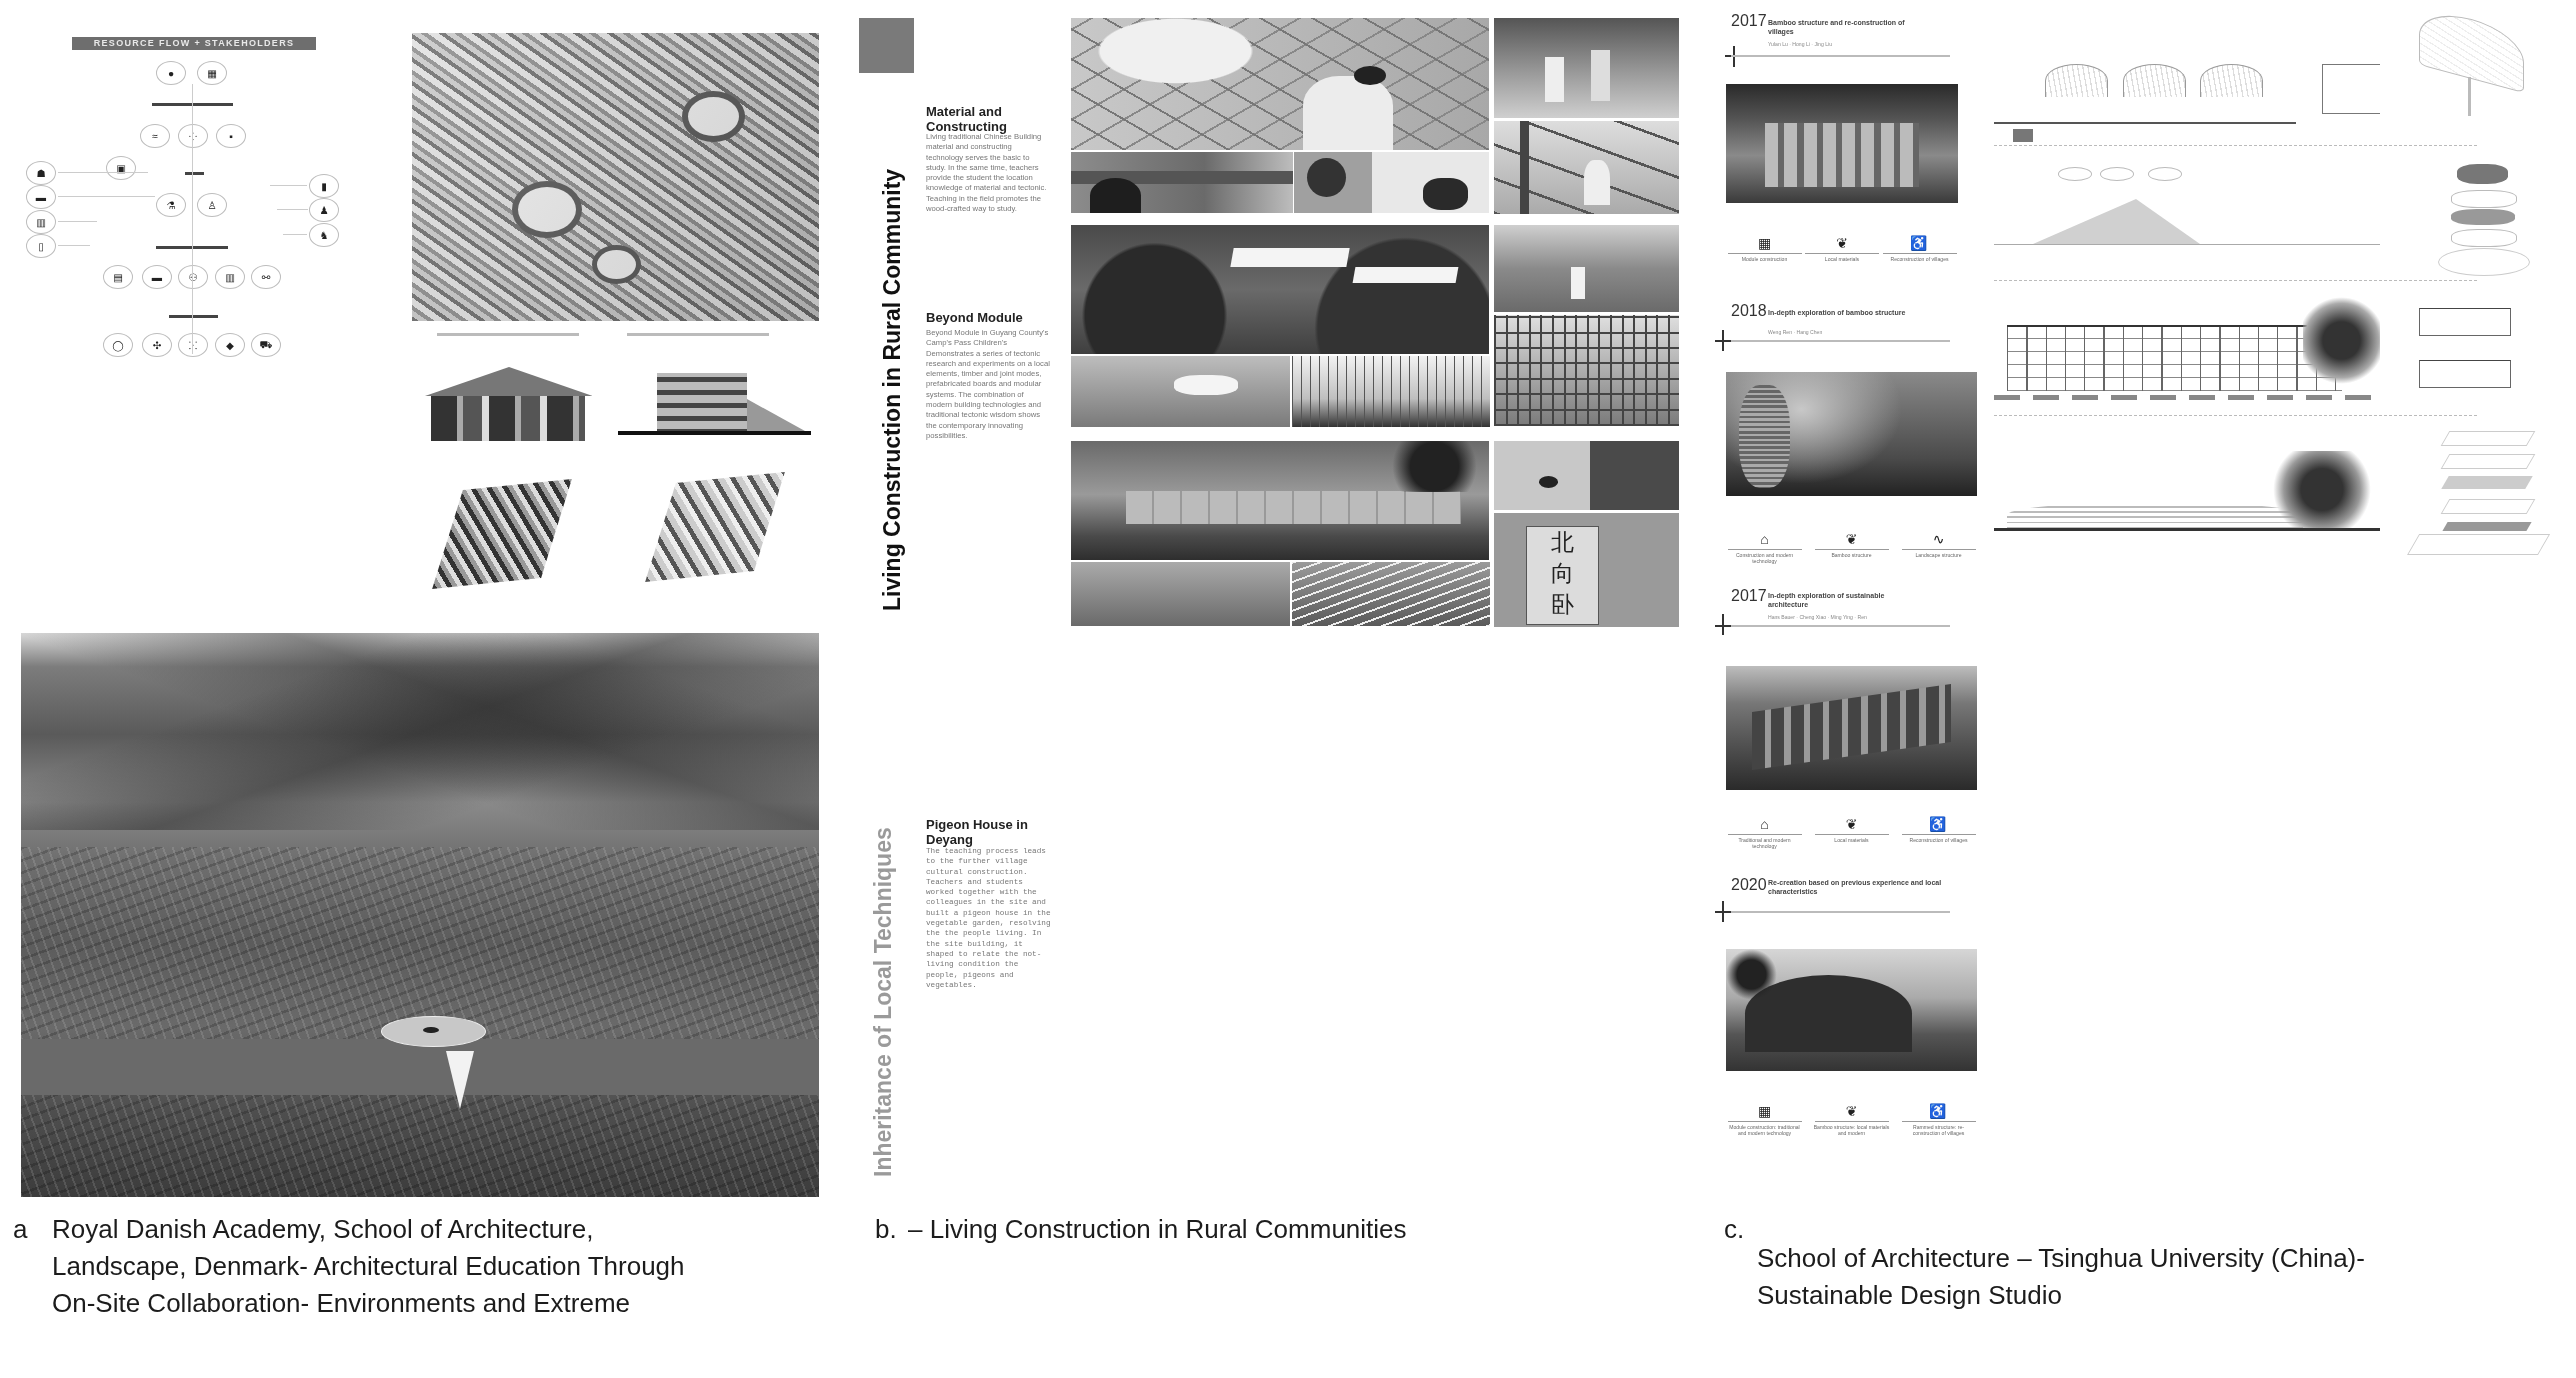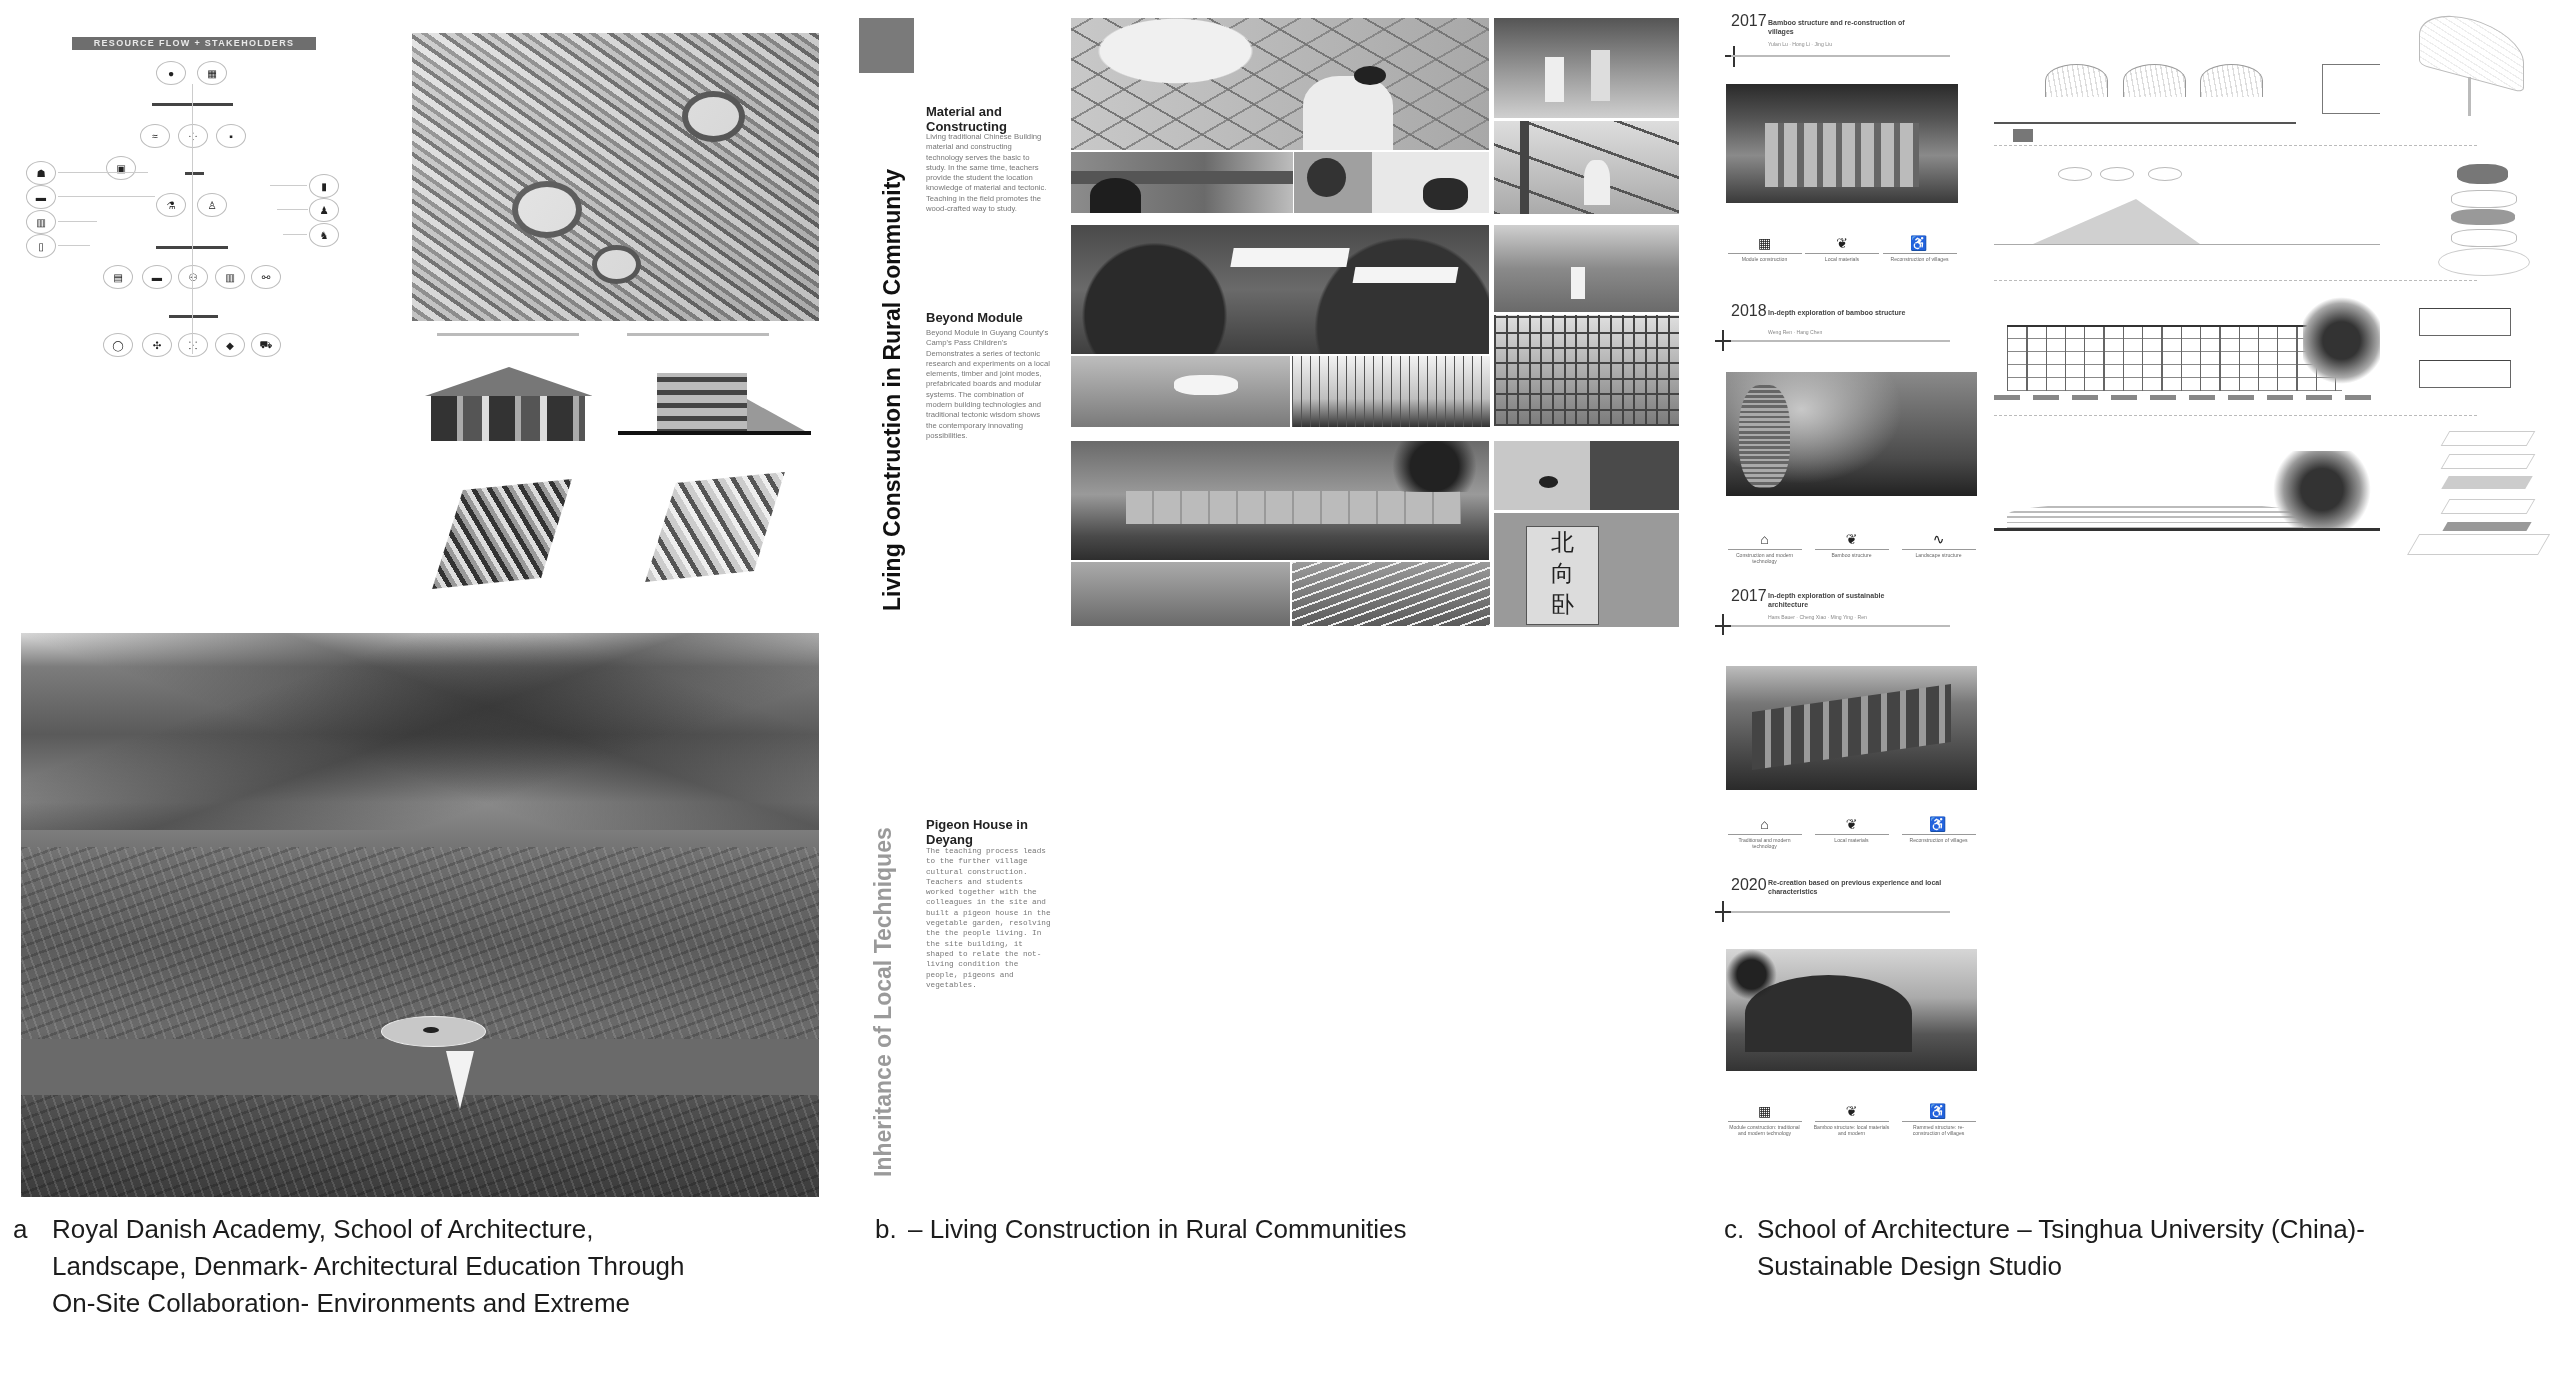--- a/index.html
+++ b/index.html
@@ -440,19 +440,19 @@
     <div class="abs" style="left:45px;top:6.4px;width:84px;height:13px;border:1.3px solid #ccc;transform:skewX(-30deg);"></div>
     <div class="abs" style="left:45px;top:29px;width:84px;height:13px;border:1.3px solid #ccc;transform:skewX(-30deg);"></div>
     <div class="abs" style="left:45px;top:51px;width:84px;height:13px;background:#ccc;transform:skewX(-30deg);"></div>
     <div class="abs" style="left:45px;top:74px;width:84px;height:13px;border:1.3px solid #ccc;transform:skewX(-30deg);"></div>
     <div class="abs" style="left:45px;top:97px;width:84px;height:9px;background:#999;transform:skewX(-30deg);"></div>
     <div class="abs" style="left:13px;top:109px;width:129px;height:19.3px;border:1.3px solid #ccc;transform:skewX(-30deg);"></div>
   </div>
 
   <div class="caption" style="left:1724px;top:1211px;width:836px;height:84px;">
     <span class="letter">c.</span>
-    <div class="body" style="left:33px;">
+    <div class="body" style="left:33px;margin-top:29px;">
       <div>School of Architecture – Tsinghua University (China)-</div>
       <div>Sustainable Design Studio</div>
     </div>
   </div>
 </div>
 
 
 </body></html>

